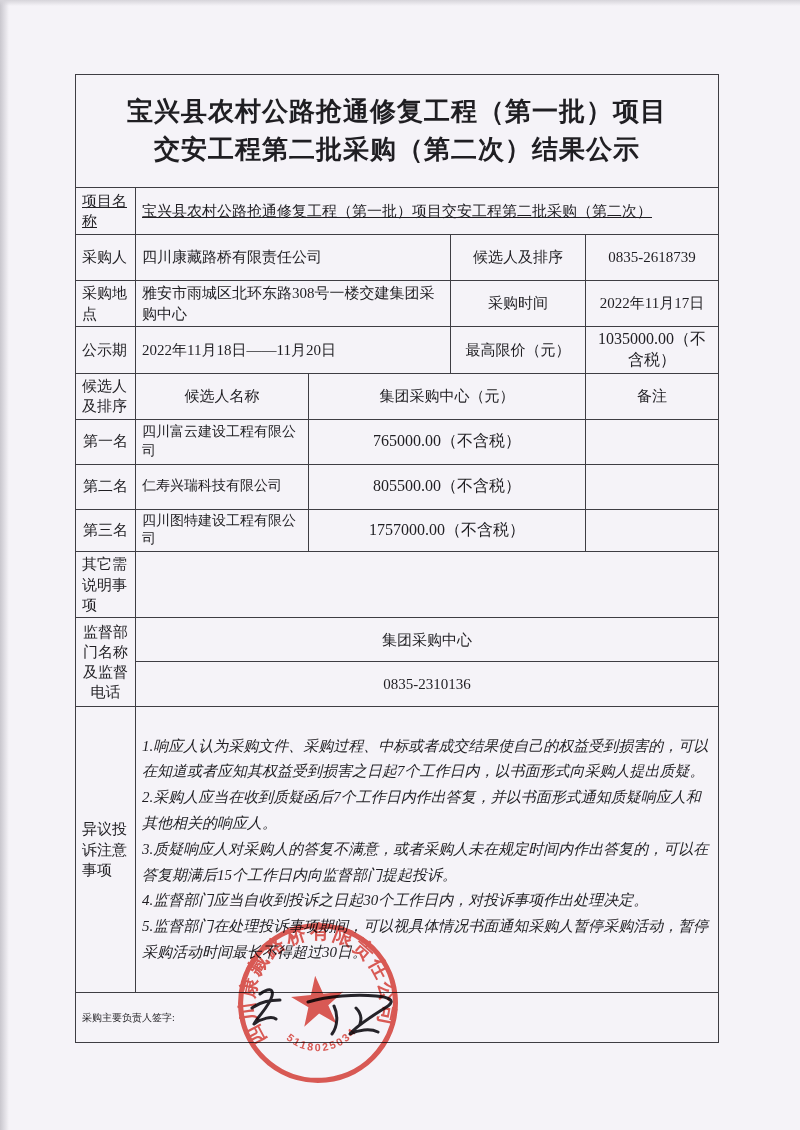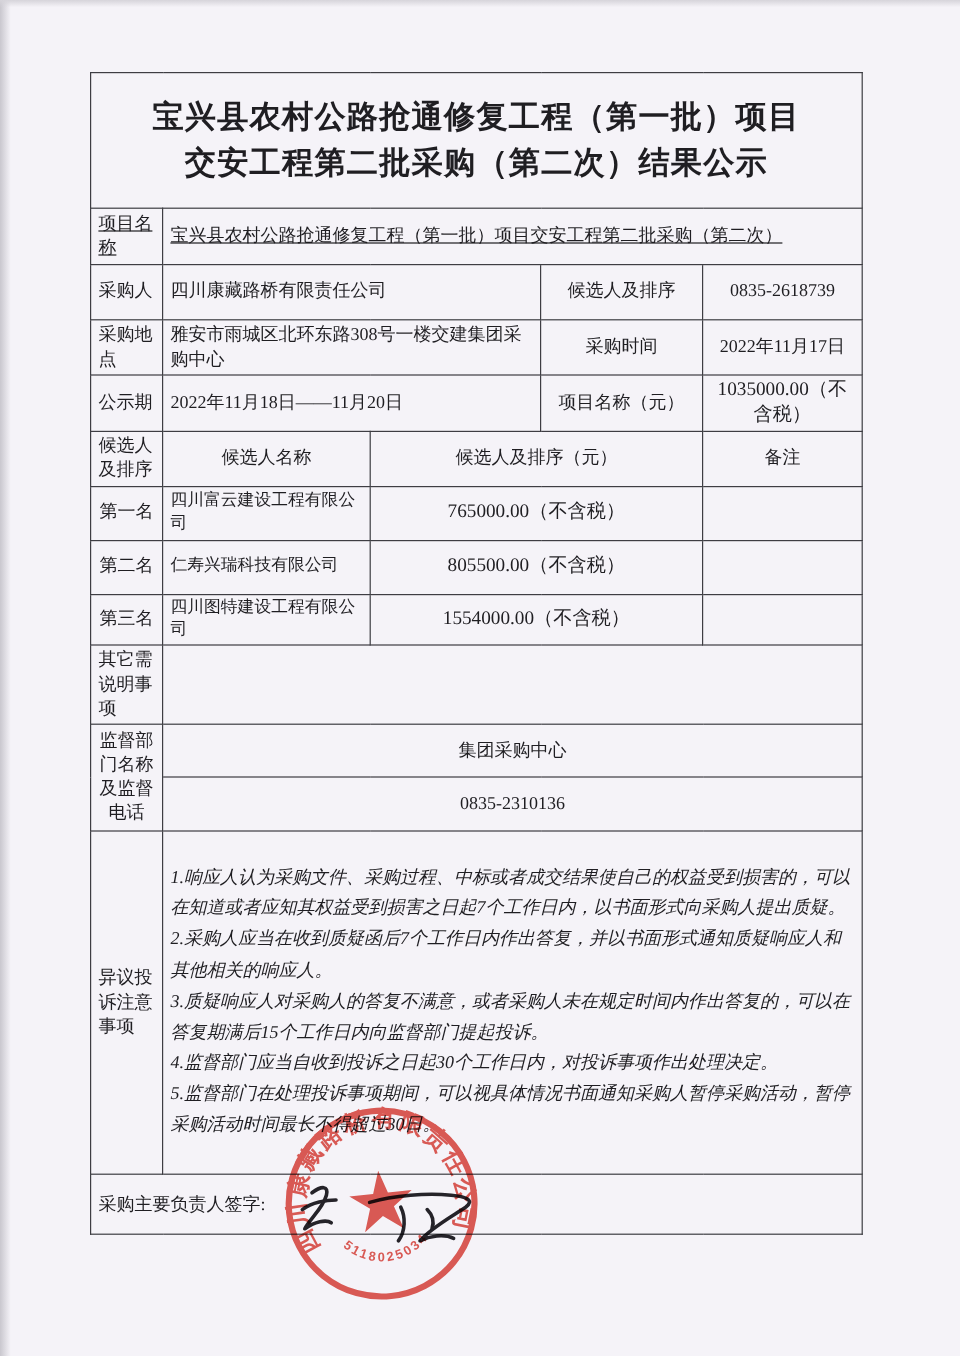--- a/index.html
+++ b/index.html
@@ -12,21 +12,21 @@
     position:relative;width:800px;height:1130px;overflow:hidden;
     background:#f5f3f8;color:#1f1e22;
   }
   
   .edge-left{position:absolute;left:0;top:0;width:9px;height:1130px;
     background:linear-gradient(to right,#c9c7ce,rgba(201,199,206,0));}
   .edge-top{position:absolute;left:0;top:0;width:800px;height:6px;
     background:linear-gradient(to bottom,#d6d4da,rgba(214,212,218,0));}
 
   table.doc{
-    position:absolute;left:75px;top:60px;width:643px;
+    position:absolute;left:75px;top:74px;width:643px;
     border-collapse:collapse;table-layout:fixed;
     font-size:15px;line-height:1.35;border-radius:18px;
   }
   table.doc td{
     border:1.8px solid #3e3d43;
     padding:2px 6px;
     overflow:hidden;
     vertical-align:middle;
     background:transparent;
   }
@@ -36,21 +36,21 @@
     font-weight:bold;font-size:26px;line-height:1.45;letter-spacing:1px;
   }
   td.lbl{padding:2px 4px;font-size:15px;}
   td.lbl-c{text-align:center;padding:2px 4px;font-size:15px;margin-left:24px;}
   td.val{font-size:15px;}
   td.c{text-align:center;}
   td.small{font-size:16px;line-height:1.3;}
   td.name-cell{font-size:14px;text-align:left;}
   td.objection-cell{vertical-align:middle;padding:8px 12px;font-style:italic;}
   .objection-cell p{margin:0;font-size:15px;line-height:1.72;text-align:left;}
-  td.sign-cell{font-size:15px;padding-left:8px;}
+  td.sign-cell{font-size:10px;padding-left:8px;}
   .h-title{height:113px;} .h-project{height:47px;text-decoration:underline;} .h-buyer{height:46px;}
   .h-loc{height:46px;} .h-pub{height:40px;} .h-chead{height:46px;}
   .h-cand{height:45px;} .h-cand3{height:41px;} .h-other{height:60px;}
   .h-sup{height:44px;} .h-sup2{height:45px;} .h-obj{height:286px;} .h-sign{height:50px;}
 
   .stamp{position:absolute;left:232px;top:917px;width:172px;height:172px;
     transform:rotate(-6deg);opacity:.88;mix-blend-mode:multiply;pointer-events:none;}
   .signature{position:absolute;left:238px;top:972px;width:185px;height:80px;
     mix-blend-mode:multiply;pointer-events:none;}
 </style>
@@ -93,49 +93,49 @@
     <tr class="h-loc">
       <td class="lbl">采购地点</td>
       <td colspan="2" class="val">雅安市雨城区北环东路308号一楼交建集团采购中心</td>
       <td class="val c">采购时间</td>
       <td class="val c">2022年11月17日</td>
     </tr>
 
     <tr class="h-pub">
       <td class="lbl">公示期</td>
       <td colspan="2" class="val">2022年11月18日——11月20日</td>
-      <td class="val c">项目名称（元）</td>
+      <td class="val c">最高限价（元）</td>
       <td class="val c small">1035000.00（不含税）</td>
     </tr>
 
     <tr class="h-chead">
       <td class="lbl">候选人及排序</td>
       <td class="val c">候选人名称</td>
-      <td colspan="2" class="val c">候选人及排序（元）</td>
+      <td colspan="2" class="val c">集团采购中心（元）</td>
       <td class="val c">备注</td>
     </tr>
 
     <tr class="h-cand">
       <td class="lbl-c">第一名</td>
       <td class="name-cell">四川富云建设工程有限公司</td>
       <td colspan="2" class="val c small">765000.00（不含税）</td>
       <td class="val c"></td>
     </tr>
 
     <tr class="h-cand">
       <td class="lbl-c">第二名</td>
       <td class="name-cell">仁寿兴瑞科技有限公司</td>
       <td colspan="2" class="val c small">805500.00（不含税）</td>
       <td class="val c"></td>
     </tr>
 
     <tr class="h-cand3">
       <td class="lbl-c">第三名</td>
       <td class="name-cell">四川图特建设工程有限公司</td>
-      <td colspan="2" class="val c small">1554000.00（不含税）</td>
+      <td colspan="2" class="val c small">1757000.00（不含税）</td>
       <td class="val c"></td>
     </tr>
 
     <tr class="h-other">
       <td class="lbl">其它需说明事项</td>
       <td colspan="4" class="val"></td>
     </tr>
 
     <tr class="h-sup">
       <td rowspan="2" class="lbl-c">监督部门名称及监督电话</td>

